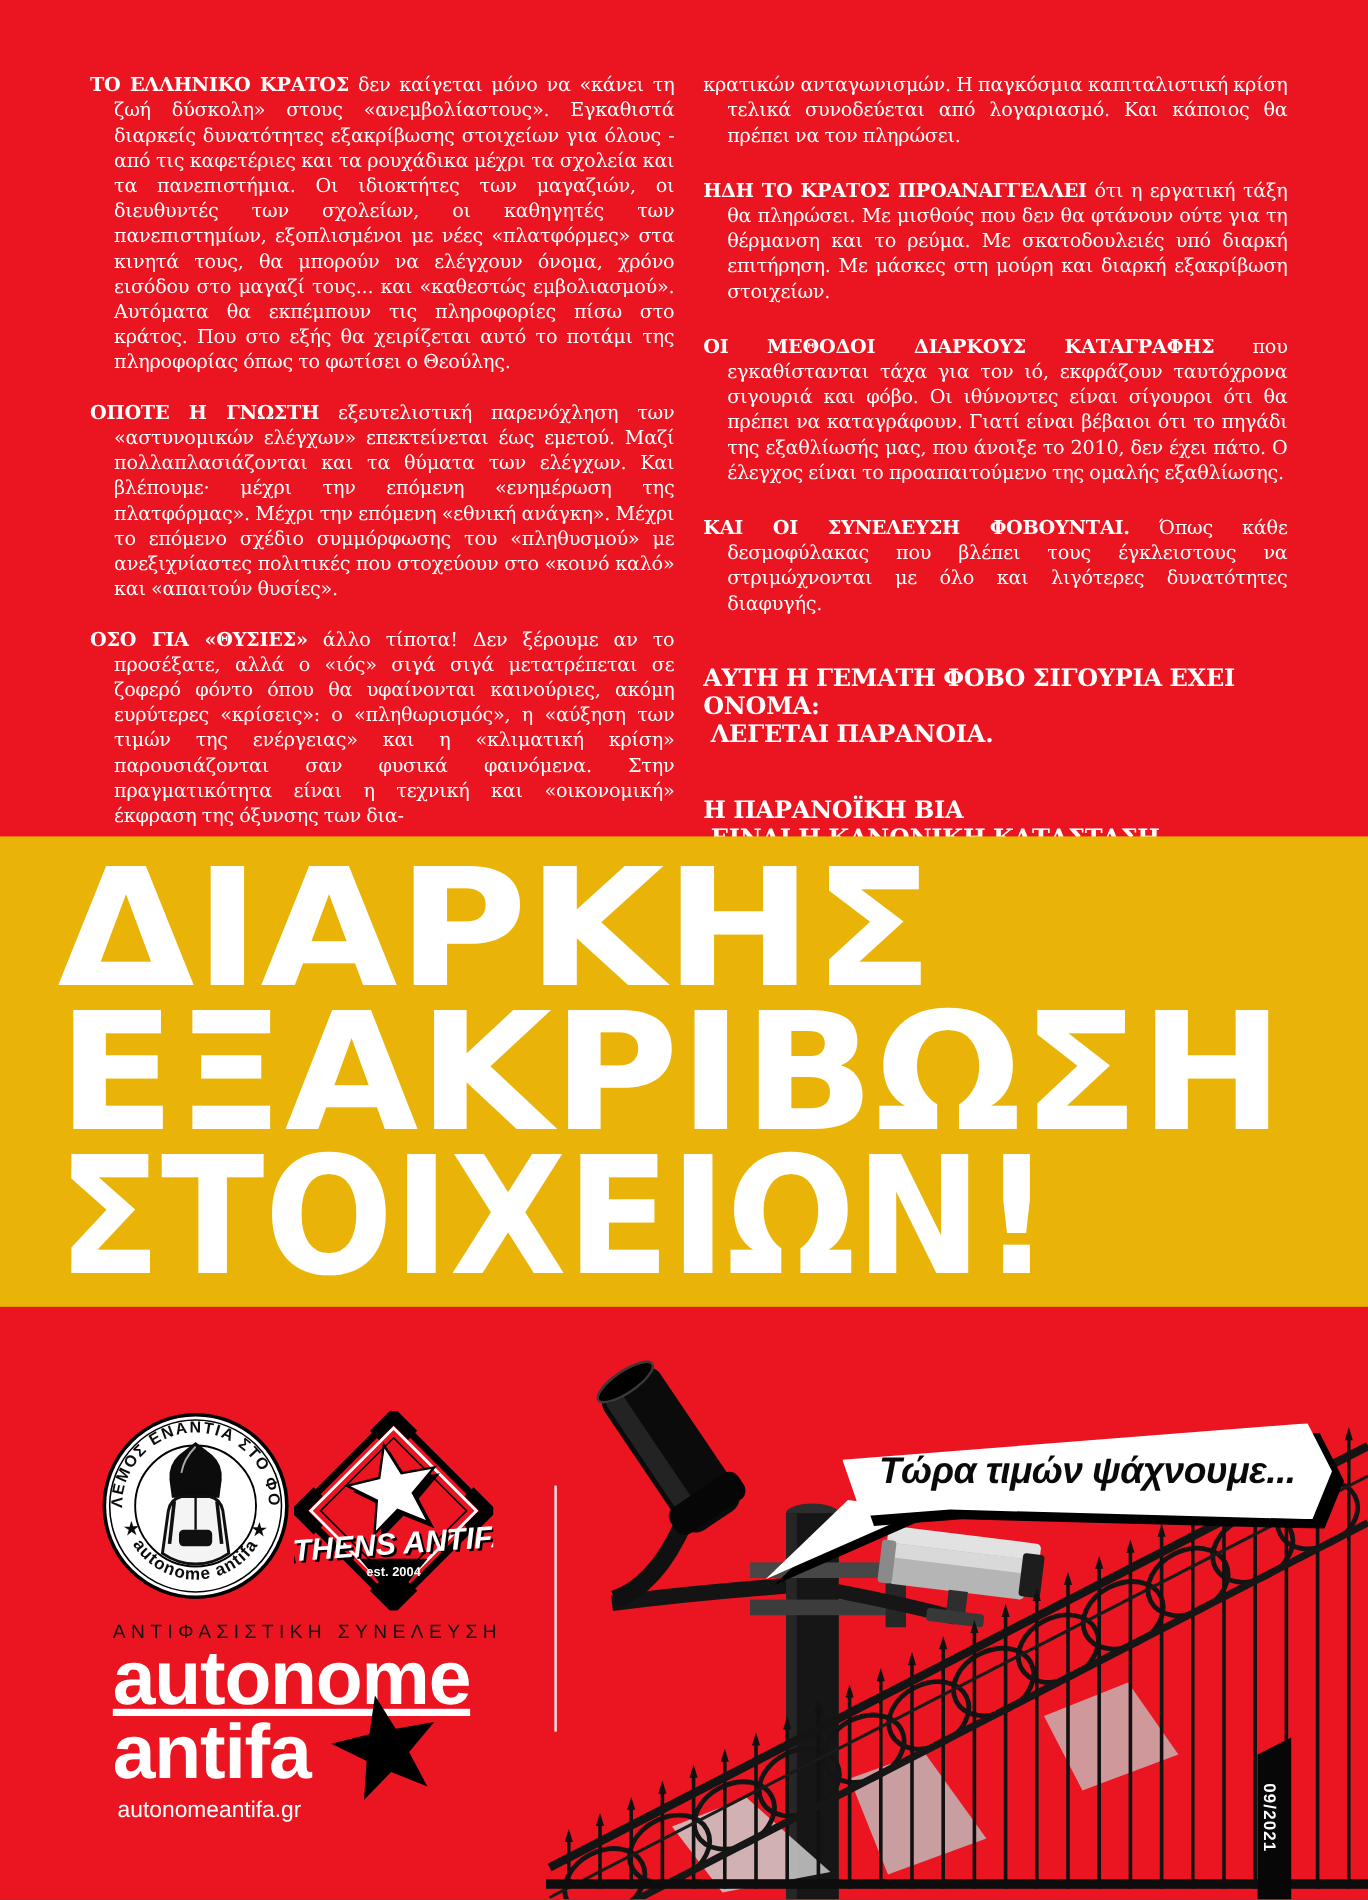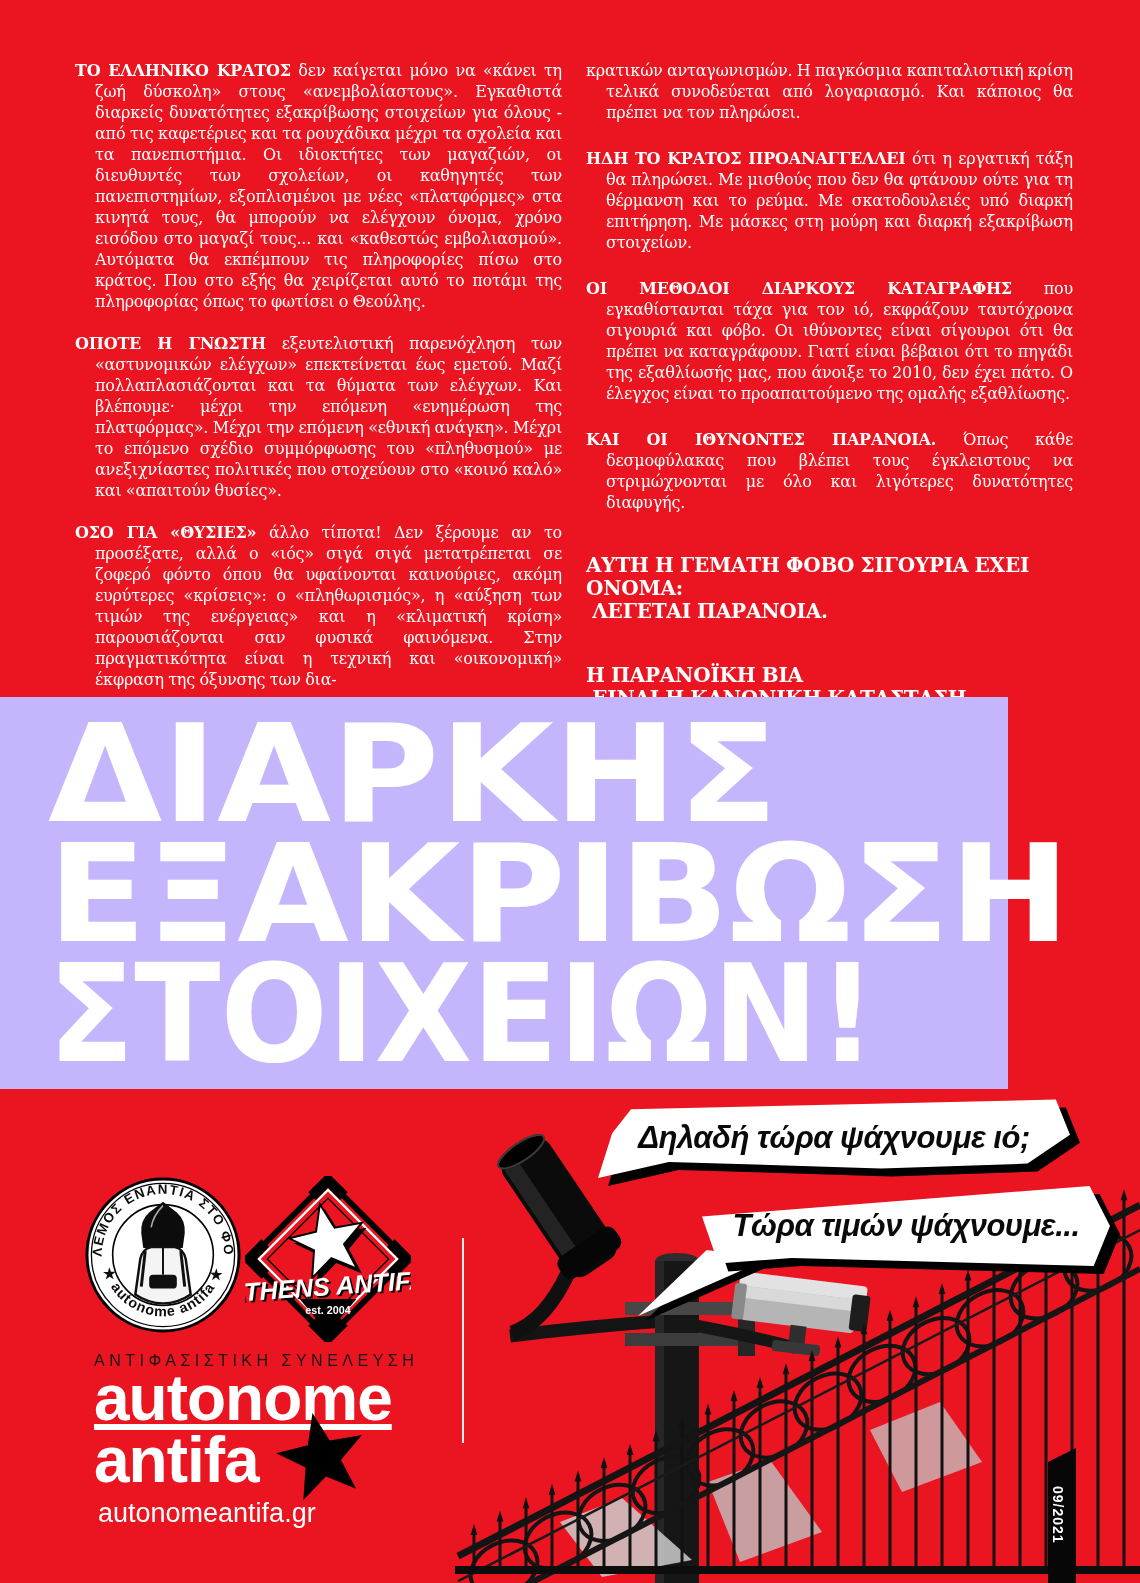--- a/index.html
+++ b/index.html
@@ -11,21 +11,21 @@
   .col{width:488px;}
   .para{margin:0 0 21px 0;padding-left:20px;text-indent:-20px;text-align:justify;
         font-family:"DejaVu Serif",serif;font-size:16px;line-height:21px;
         color:#fff;letter-spacing:-0.2px;word-spacing:-0.5px;}
   .col-right .para{margin-bottom:25px;}
   .para b{font-weight:bold;}
   .para.block{white-space:pre-wrap;text-align:left;padding-left:0;text-indent:0;
               line-height:23px;font-size:20px;margin-top:41px;}
 
   
-  .band{position:absolute;left:0;top:697px;width:1008px;height:392px;background:#c4b5fd;}
+  .band{position:absolute;left:0;top:697px;width:1140px;height:392px;background:#eab308;}
   .band svg{display:block;}
   .band text{font-family:"DejaVu Sans",sans-serif;font-weight:bold;fill:#fff;}
 
   
   .bubble{position:absolute;z-index:6;}
   .bubble .shadow,.bubble .face{position:absolute;left:0;top:0;right:0;bottom:0;}
   .bubble .shadow{background:#000;transform:translate(10px,8px);}
   .bubble .face{background:#fff;display:flex;align-items:center;justify-content:center;}
   .bubble .face span{font-weight:bold;font-style:italic;font-size:31px;color:#0a0a0a;
                      letter-spacing:-0.5px;white-space:nowrap;}
@@ -52,38 +52,38 @@
   
   .logo{position:absolute;z-index:4;}
   #circle-logo{left:84px;top:1176px;}
   #diamond-logo{left:245px;top:1176px;}
   .assembly{position:absolute;left:94px;top:1352px;font-size:16px;letter-spacing:4.5px;
             color:#151515;z-index:4;}
   .brand{position:absolute;left:94px;color:#fff;font-weight:bold;font-size:64px;
          letter-spacing:-1px;line-height:1;z-index:4;}
   #brand1{top:1366px;text-decoration:underline;} #brand2{top:1428px;}
   #brand-star{position:absolute;left:272px;top:1408px;z-index:4;}
-  .site{position:absolute;left:98px;top:1498px;color:#fff;font-size:27px;z-index:4;}
+  .site{position:absolute;left:98px;top:1498px;color:#fff;font-size:19px;z-index:4;}
 </style>
 </head>
 <body>
 
 <div id="poster">
 
   <div class="columns">
     <div class="col col-left">
       <p class="para"><b>ΤΟ ΕΛΛΗΝΙΚΟ ΚΡΑΤΟΣ</b> <span>δεν καίγεται μόνο να «κάνει τη ζωή δύσκολη» στους «ανεμβολίαστους». Εγκαθιστά διαρκείς δυνατότητες εξακρίβωσης στοιχείων για όλους - από τις καφετέριες και τα ρουχάδικα μέχρι τα σχολεία και τα πανεπιστήμια. Οι ιδιοκτήτες των μαγαζιών, οι διευθυντές των σχολείων, οι καθηγητές των πανεπιστημίων, εξοπλισμένοι με νέες «πλατφόρμες» στα κινητά τους, θα μπορούν να ελέγχουν όνομα, χρόνο εισόδου στο μαγαζί τους... και «καθεστώς εμβολιασμού». Αυτόματα θα εκπέμπουν τις πληροφορίες πίσω στο κράτος. Που στο εξής θα χειρίζεται αυτό το ποτάμι της πληροφορίας όπως το φωτίσει ο Θεούλης.</span></p>
       <p class="para"><b>ΟΠΟΤΕ Η ΓΝΩΣΤΗ</b> <span>εξευτελιστική παρενόχληση των «αστυνομικών ελέγχων» επεκτείνεται έως εμετού. Μαζί πολλαπλασιάζονται και τα θύματα των ελέγχων. Και βλέπουμε· μέχρι την επόμενη «ενημέρωση της πλατφόρμας». Μέχρι την επόμενη «εθνική ανάγκη». Μέχρι το επόμενο σχέδιο συμμόρφωσης του «πληθυσμού» με ανεξιχνίαστες πολιτικές που στοχεύουν στο «κοινό καλό» και «απαιτούν θυσίες».</span></p>
       <p class="para"><b>ΟΣΟ ΓΙΑ «ΘΥΣΙΕΣ»</b> <span>άλλο τίποτα!  Δεν ξέρουμε αν το προσέξατε, αλλά ο «ιός» σιγά σιγά μετατρέπεται σε ζοφερό φόντο όπου θα υφαίνονται καινούριες, ακόμη ευρύτερες «κρίσεις»: ο «πληθωρισμός», η «αύξηση των τιμών της ενέργειας» και η «κλιματική κρίση» παρουσιάζονται σαν φυσικά φαινόμενα. Στην πραγματικότητα είναι η τεχνική και «οικονομική» έκφραση της όξυνσης των δια-</span></p>
     </div>
     <div class="col col-right">
       <p class="para"><span>κρατικών ανταγωνισμών. Η παγκόσμια καπιταλιστική κρίση τελικά συνοδεύεται από λογαριασμό. Και κάποιος θα πρέπει να τον πληρώσει.</span></p>
       <p class="para"><b>ΗΔΗ ΤΟ ΚΡΑΤΟΣ ΠΡΟΑΝΑΓΓΕΛΛΕΙ</b> <span>ότι η εργατική τάξη θα πληρώσει. Με μισθούς που δεν θα φτάνουν ούτε για τη θέρμανση και το ρεύμα. Με σκατοδουλειές υπό διαρκή επιτήρηση. Με μάσκες στη μούρη και διαρκή εξακρίβωση στοιχείων.</span></p>
       <p class="para"><b>ΟΙ ΜΕΘΟΔΟΙ ΔΙΑΡΚΟΥΣ ΚΑΤΑΓΡΑΦΗΣ</b> <span>που εγκαθίστανται τάχα για τον ιό, εκφράζουν ταυτόχρονα σιγουριά και φόβο. Οι ιθύνοντες είναι σίγουροι ότι θα πρέπει να καταγράφουν. Γιατί είναι βέβαιοι ότι το πηγάδι της εξαθλίωσής μας, που άνοιξε το 2010, δεν έχει πάτο. Ο έλεγχος είναι το προαπαιτούμενο της ομαλής εξαθλίωσης.</span></p>
-      <p class="para"><b>ΚΑΙ ΟΙ ΙΘΥΝΟΝΤΕΣ ΠΑΡΑΝΟΙΑ.</b> <span>Όπως κάθε δεσμοφύλακας που βλέπει τους έγκλειστους να στριμώχνονται με όλο και λιγότερες δυνατότητες διαφυγής.</span></p>
+      <p class="para"><b>ΚΑΙ ΟΙ ΣΥΝΕΛΕΥΣΗ ΦΟΒΟΥΝΤΑΙ.</b> <span>Όπως κάθε δεσμοφύλακας που βλέπει τους έγκλειστους να στριμώχνονται με όλο και λιγότερες δυνατότητες διαφυγής.</span></p>
       <p class="para block"><b>ΑΥΤΗ Η ΓΕΜΑΤΗ ΦΟΒΟ ΣΙΓΟΥΡΙΑ ΕΧΕΙ ΟΝΟΜΑ:
  ΛΕΓΕΤΑΙ ΠΑΡΑΝΟΙΑ.</b></p>
       <p class="para block"><b>Η ΠΑΡΑΝΟΪΚΗ ΒΙΑ
  ΕΙΝΑΙ Η ΚΑΝΟΝΙΚΗ ΚΑΤΑΣΤΑΣΗ
  ΤΗΣ ΚΑΠΙΤΑΛΙΣΤΙΚΗΣ ΚΟΙΝΩΝΙΑΣ
  ΚΑΙ ΤΟΥ ΚΡΑΤΟΥΣ ΤΗΣ.</b></p>
     </div>
   </div>
 
   <div class="band">
@@ -200,26 +200,20 @@
         <line x1="18" y1="490.23" x2="700" y2="139" stroke="#161616" stroke-width="6"></line>
         <rect x="15" y="436" width="685" height="8" fill="#0d0d0d"></rect>
       </g>
 
     <polygon points="608,332 636,318 636,453 608,453" fill="#070707"></polygon>
     <text transform="translate(613,356) rotate(90)" font-size="14" font-weight="bold" fill="#fff" letter-spacing="1" font-family="Liberation Sans, sans-serif">09/2021</text>
   </svg>
 
   <div class="fold-line"></div>
 
-  <div class="bubble" id="bubble1">
-    <div class="shadow"></div>
-    <div class="face">
-      <span>Δηλαδή τώρα ψάχνουμε ιό;</span>
-    </div>
-  </div>
   <div class="tail" id="tail2">
     <div class="shadow"></div>
     <div class="face"></div>
   </div>
   <div class="bubble" id="bubble2">
     <div class="shadow"></div>
     <div class="face">
       <span>Τώρα τιμών ψάχνουμε...</span>
     </div>
   </div>

